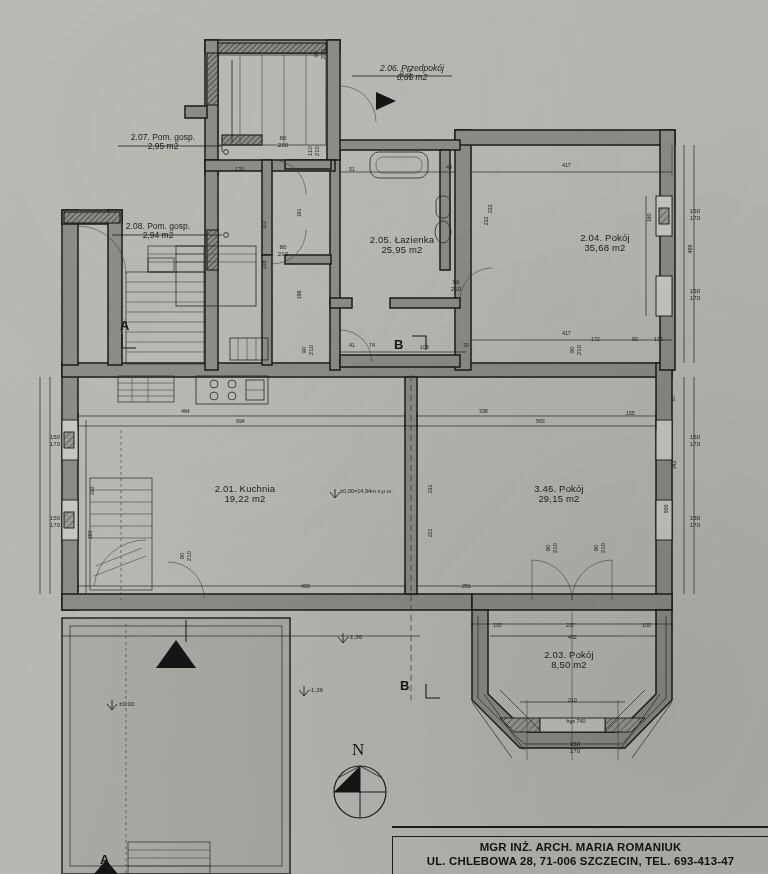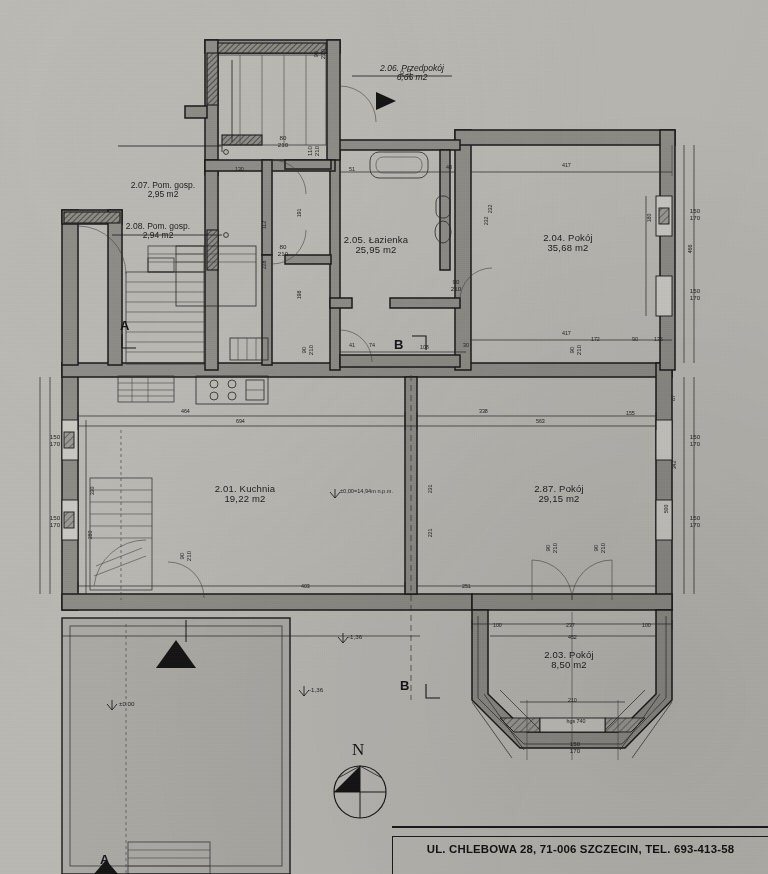--- a/index.html
+++ b/index.html
@@ -442,45 +442,45 @@
       <line x1="352" y1="76" x2="452" y2="76"></line>
     </g>
   </svg>
 
   <div class="lbl room-label" style="left:205px; top:484px; width:80px;">
     <span class="nm">2.01. Kuchnia</span>
     <span class="ar">19,22 m2</span>
   </div>
 
   <div class="lbl room-label" style="left:519px; top:484px; width:80px;">
-    <span class="nm">2.87. Pokój</span>
+    <span class="nm">3.46. Pokój</span>
     <span class="ar">29,15 m2</span>
   </div>
 
   <div class="lbl room-label" style="left:529px; top:650px; width:80px;">
     <span class="nm">2.03. Pokój</span>
     <span class="ar">8,50 m2</span>
   </div>
 
-  <div class="lbl room-label" style="left:528px; top:233px; width:80px;">
+  <div class="lbl room-label" style="left:565px; top:233px; width:80px;">
     <span class="nm">2.04. Pokój</span>
     <span class="ar">35,68 m2</span>
   </div>
 
-  <div class="lbl room-label" style="left:336px; top:235px; width:80px;">
+  <div class="lbl room-label" style="left:362px; top:235px; width:80px;">
     <span class="nm">2.05. Łazienka</span>
     <span class="ar">25,95 m2</span>
   </div>
 
   <div class="lbl callout" style="left:368px; top:64px; width:88px;font-style:italic;">
     <span class="nm">2.06. Przedpokój</span>
     <span class="ar">6,65 m2</span>
   </div>
 
-  <div class="lbl callout" style="left:118px; top:133px; width:90px;margin-top:48px;">
+  <div class="lbl callout" style="left:118px; top:133px; width:90px;">
     <span class="nm">2.07. Pom. gosp.</span>
     <span class="ar">2,95 m2</span>
   </div>
 
   <div class="lbl callout" style="left:113px; top:222px; width:90px;">
     <span class="nm">2.08. Pom. gosp.</span>
     <span class="ar">2,94 m2</span>
   </div>
 
   <div class="secmark" style="left:120px; top:318px;">A</div>
@@ -617,18 +617,19 @@
   <div class="dim" style="left:482px; top:218px; transform:rotate(-90deg);">232</div>
   <div class="dim" style="left:426px; top:486px; transform:rotate(-90deg);">231</div>
   <div class="dim" style="left:426px; top:530px; transform:rotate(-90deg);">221</div>
   <div class="dim" style="left:670px; top:395px; transform:rotate(-90deg);">87</div>
   <div class="dim" style="left:626px; top:410px;">155</div>
   <div class="dim" style="left:662px; top:506px; transform:rotate(-90deg);">500</div>
   <div class="dim" style="left:670px; top:462px; transform:rotate(-90deg);">342</div>
 
   <div class="tb-rule"></div>
   <div class="title-block">
-    <span class="l2">UL. CHLEBOWA 28, 71-006 SZCZECIN, TEL. 693-413-58</span>
+    <span class="l1">MGR INŻ. ARCH. MARIA ROMANIUK</span>
+    <span class="l2">UL. CHLEBOWA 28, 71-006 SZCZECIN, TEL. 693-413-47</span>
   </div>
 
   <div id="grain"></div>
   <div id="noise"></div>
 </div>
 
 </body></html>

